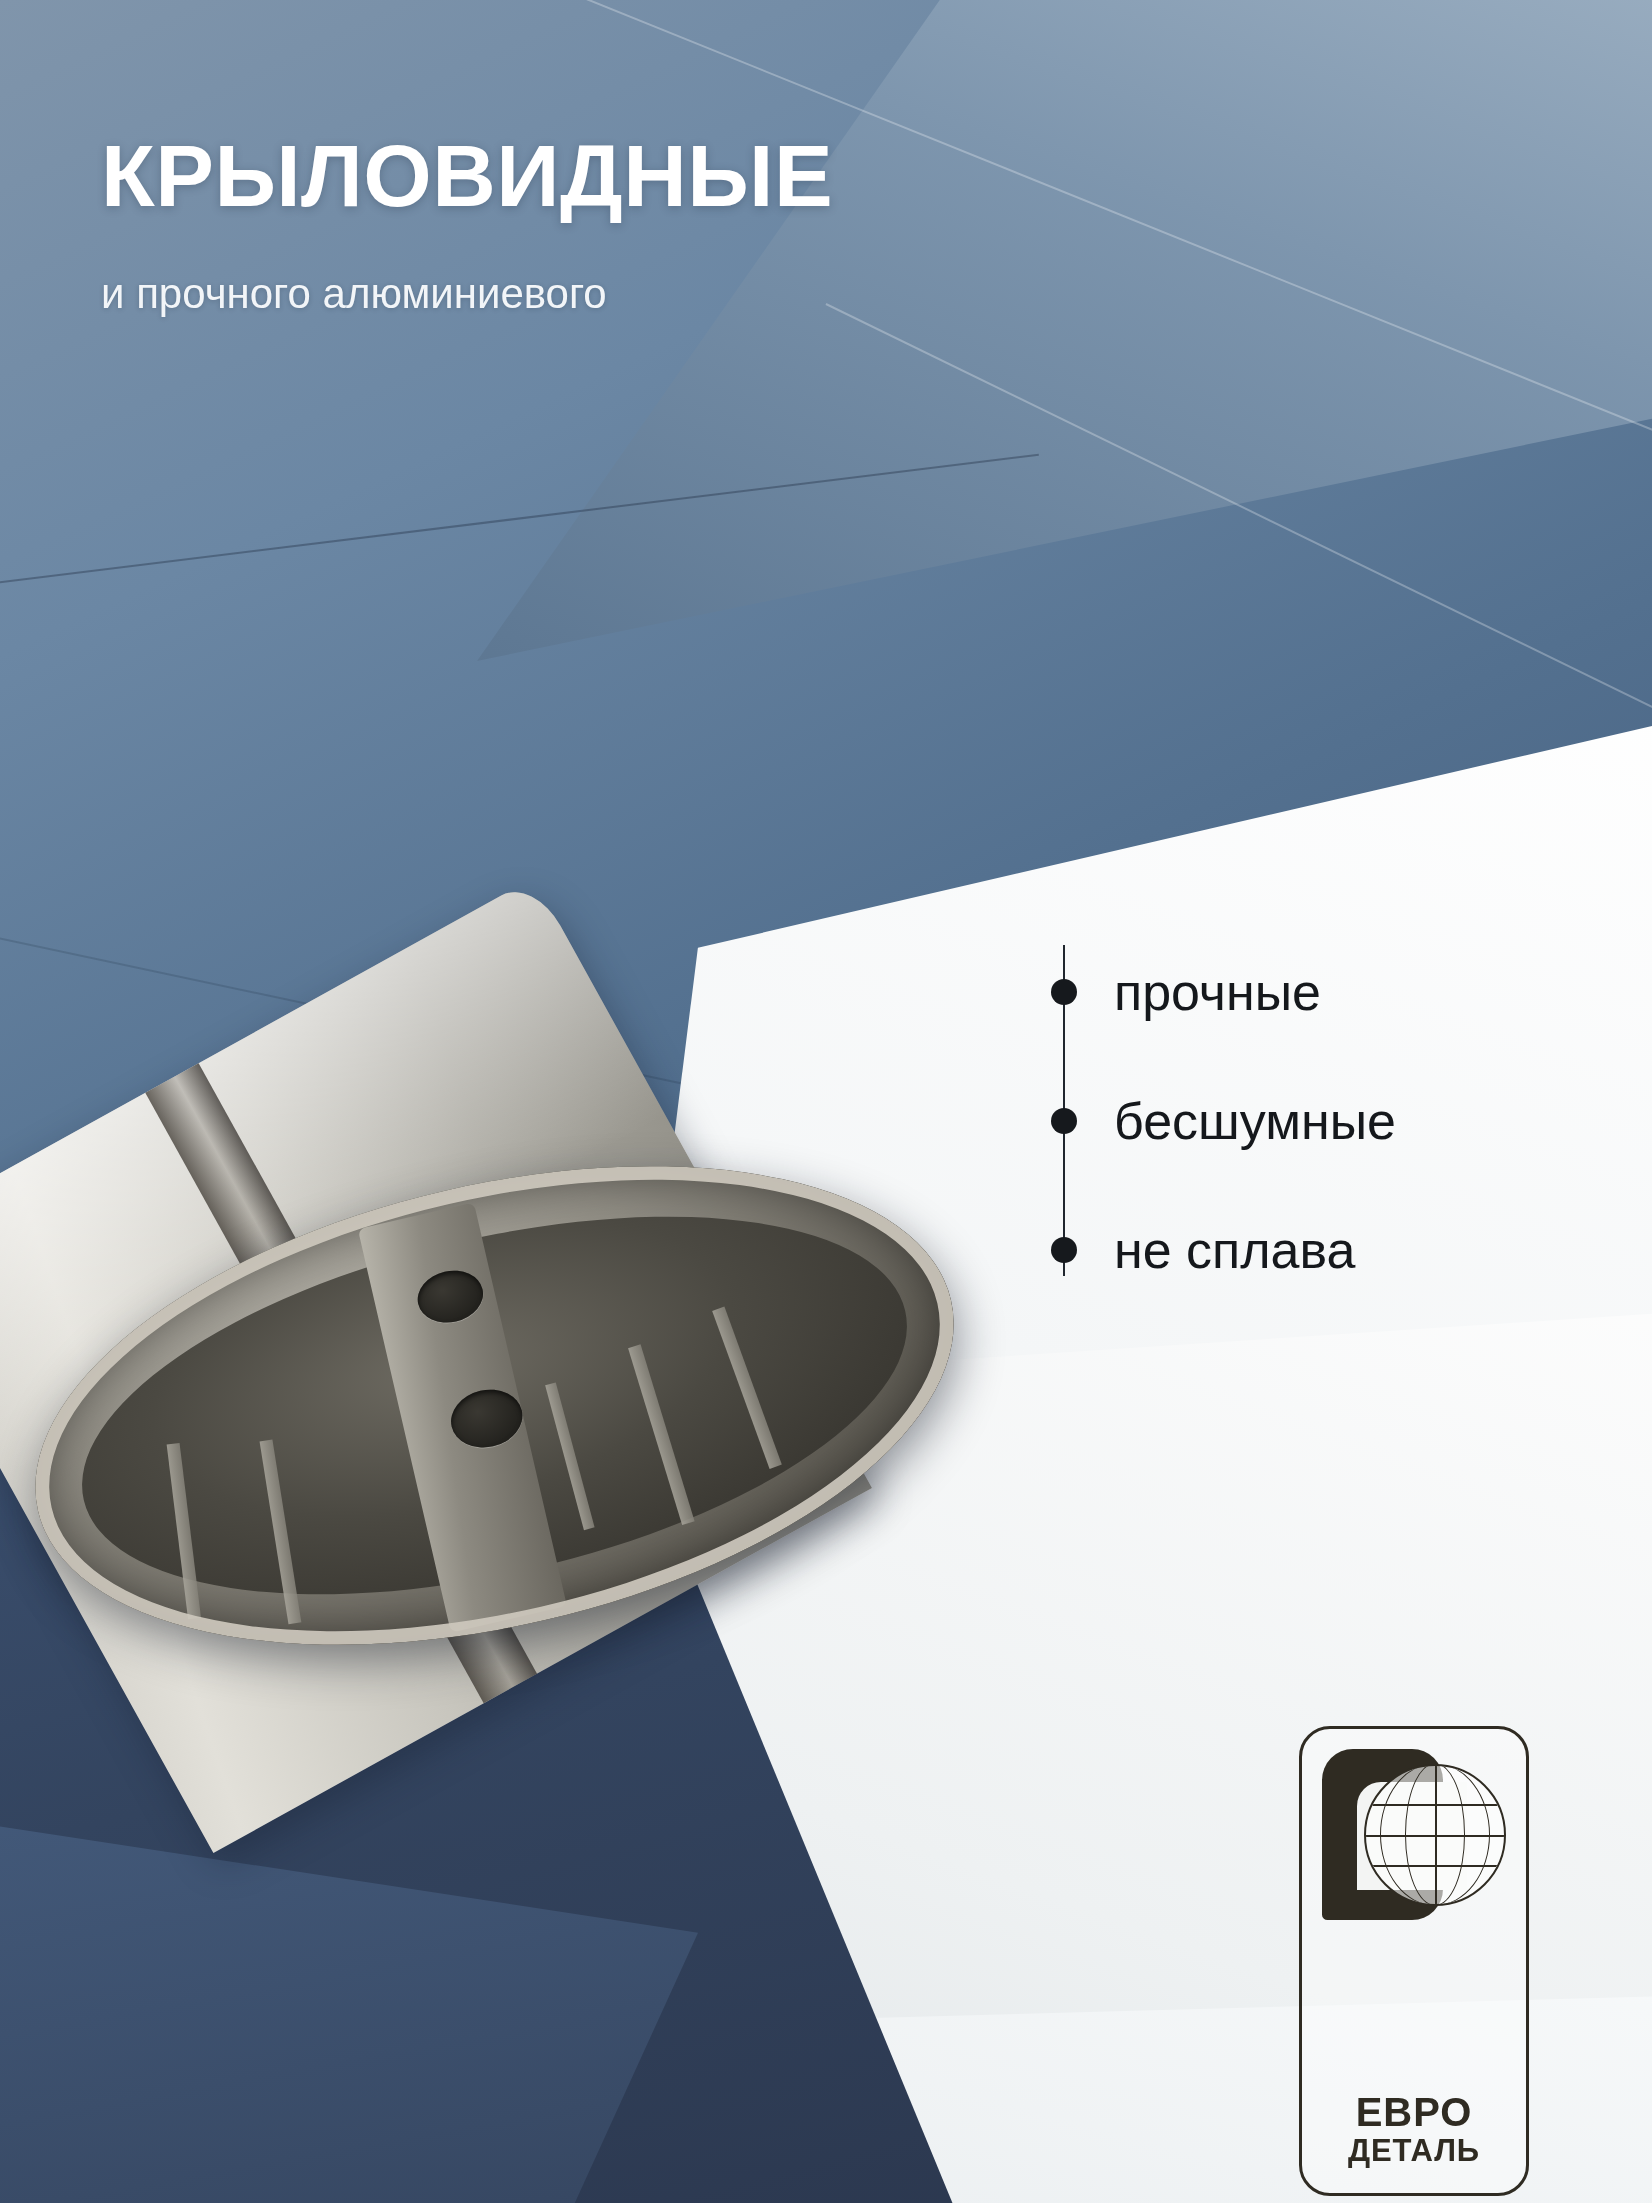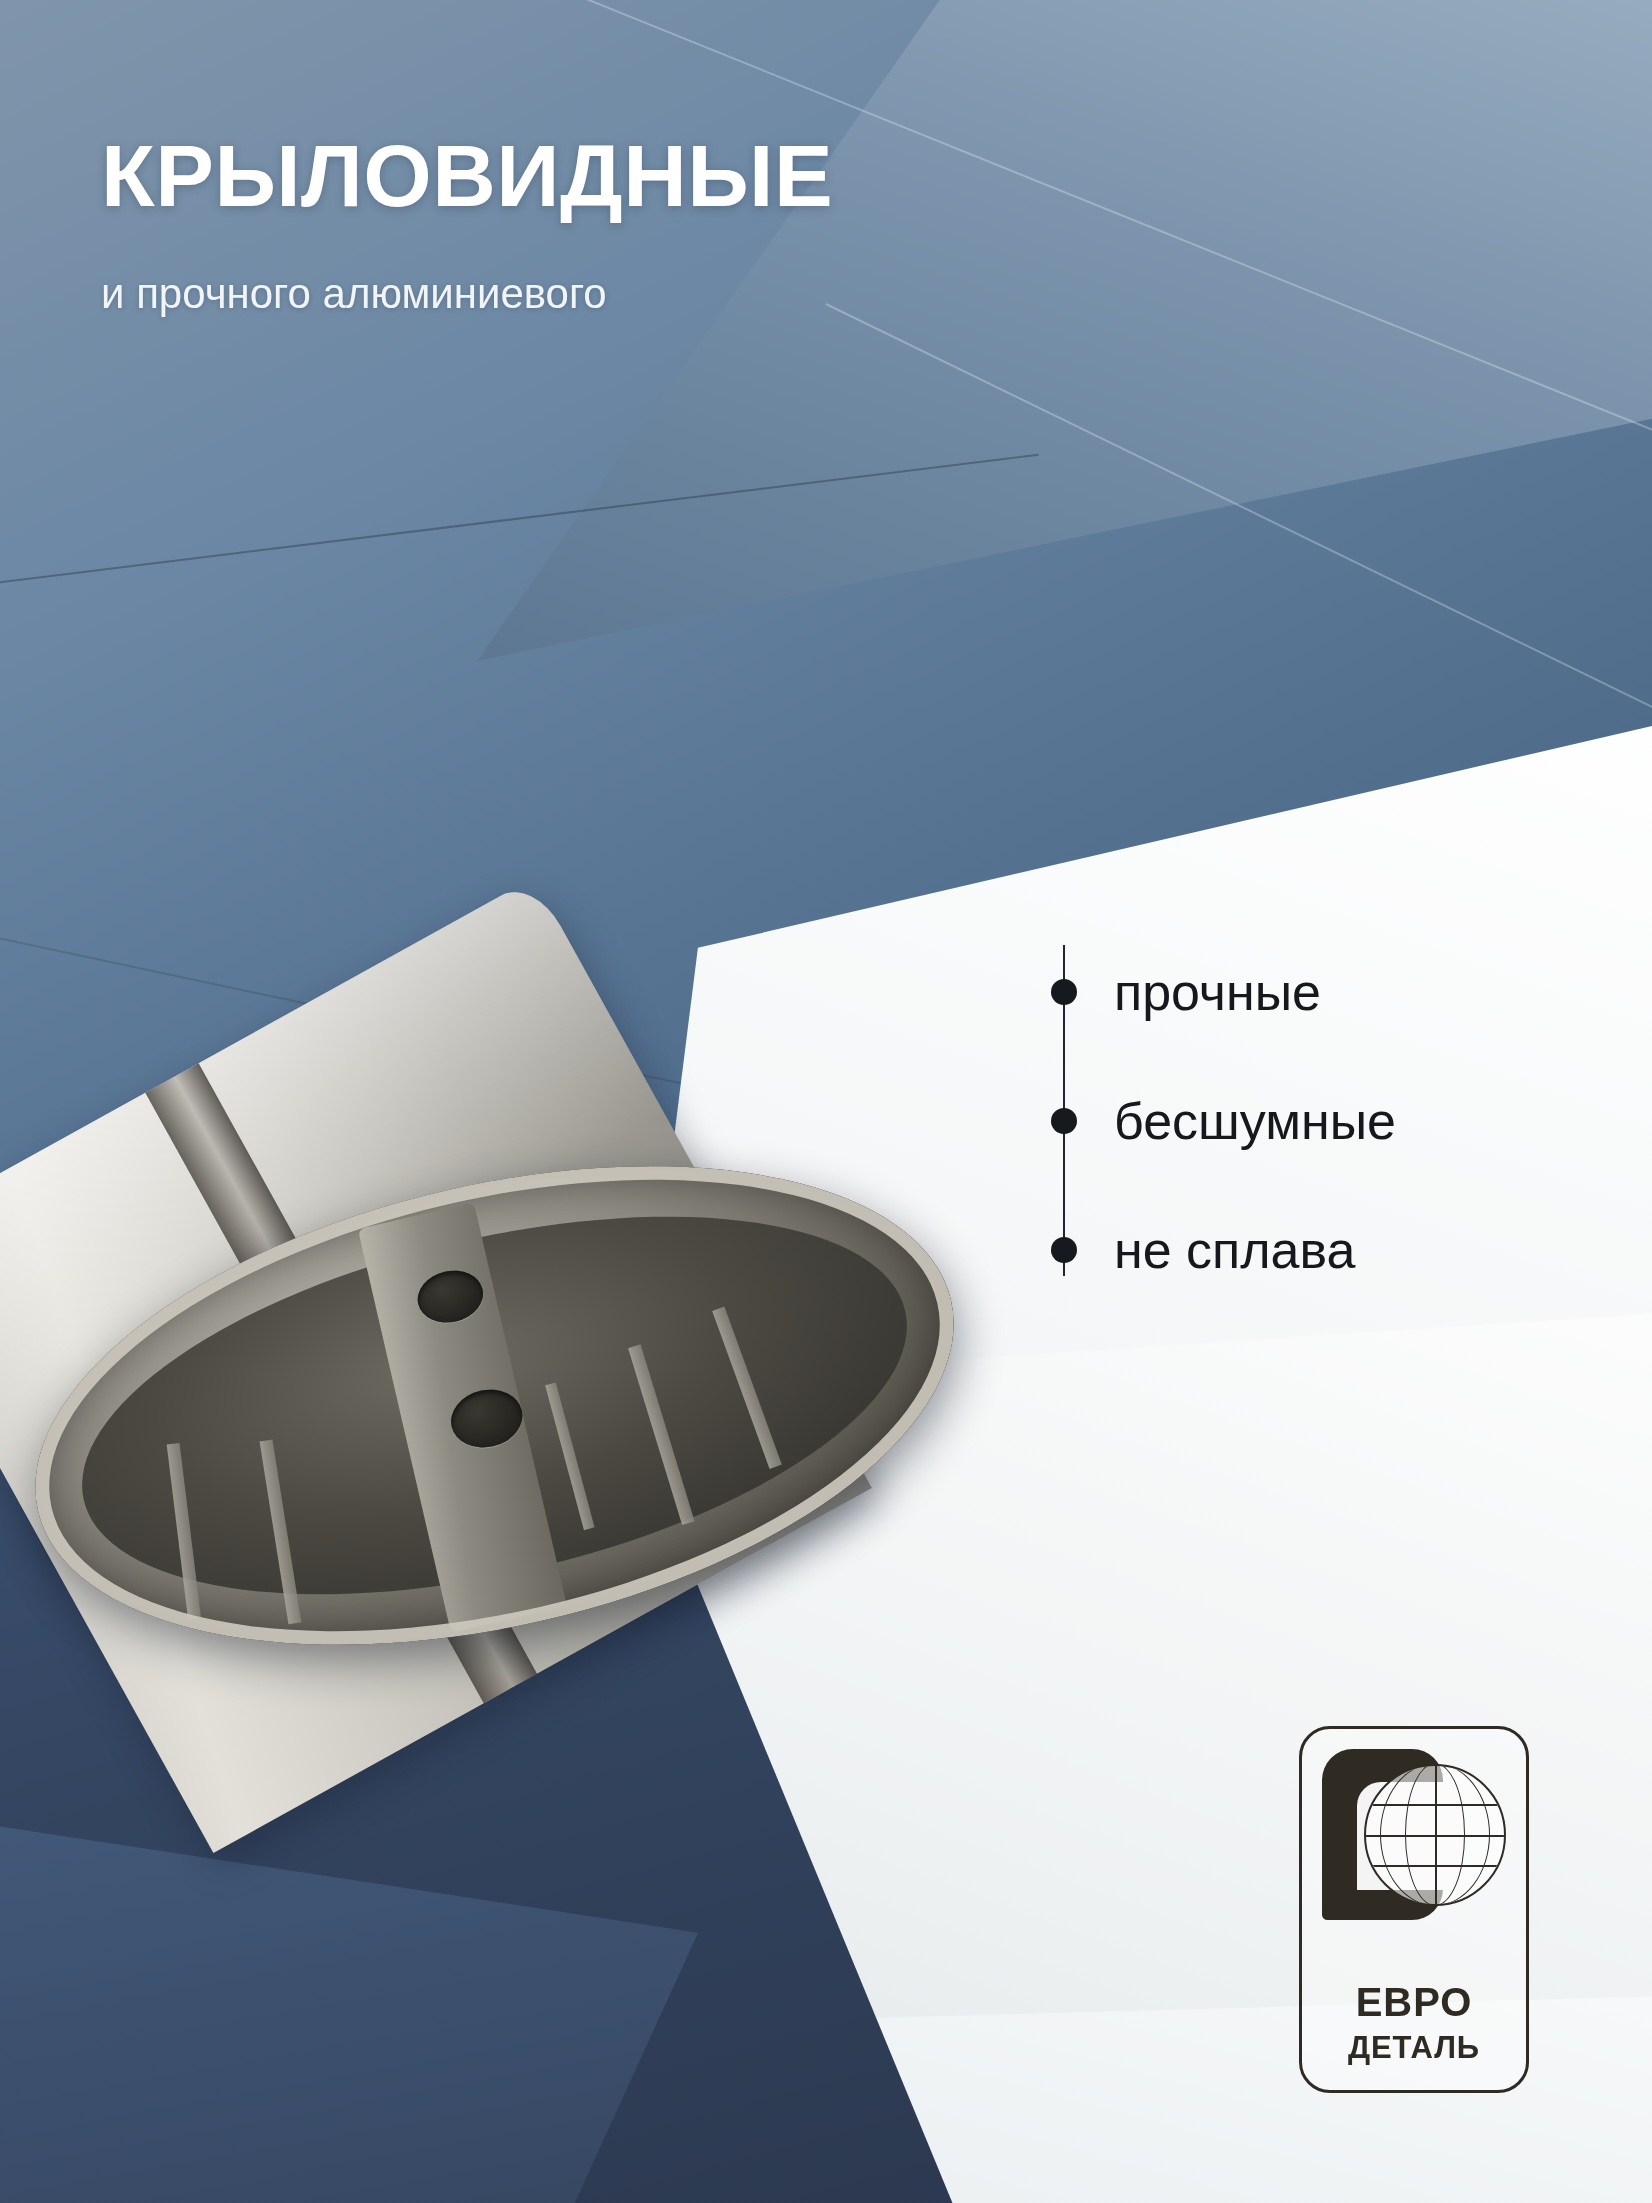--- a/index.html
+++ b/index.html
@@ -249,21 +249,21 @@
     color: #15181c;
     white-space: nowrap;
   }
 
   
   .logo {
     position: absolute;
     left: 1299px;
     top: 1726px;
     width: 230px;
-    height: 367px;
+    height: 470px;
     border: 3.7px solid #2f2b22;
     border-radius: 31px;
     background: rgba(255,255,255,0.35);
     box-sizing: border-box;
   }
   .logo-mark {
     position: absolute;
     left: 20px;
     top: 20px;
     width: 184px;
@@ -325,21 +325,20 @@
     font-size: 40px;
     font-weight: 700;
     letter-spacing: 0.9px;
     line-height: 1.05;
   }
   .logo-text .t2 {
     font-size: 31px;
     font-weight: 700;
     letter-spacing: 0.9px;
     line-height: 1.15;
-    margin-top: 7px;
   }
 </style>
 </head>
 <body>
 
 <div class="poster">
 
   <div class="bg-base2"></div>
   <div class="wedge-top-right"></div>
 

